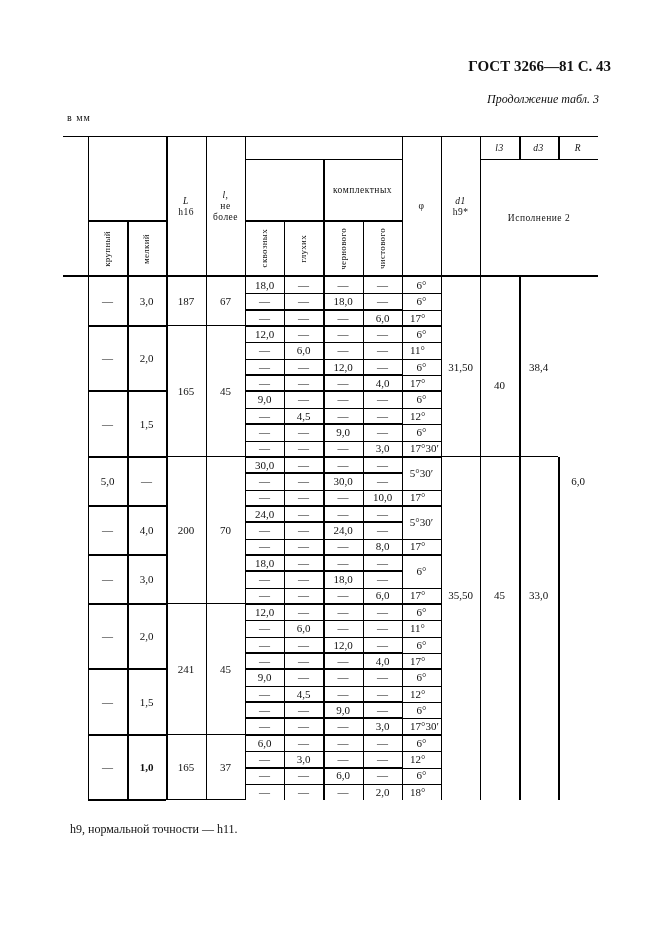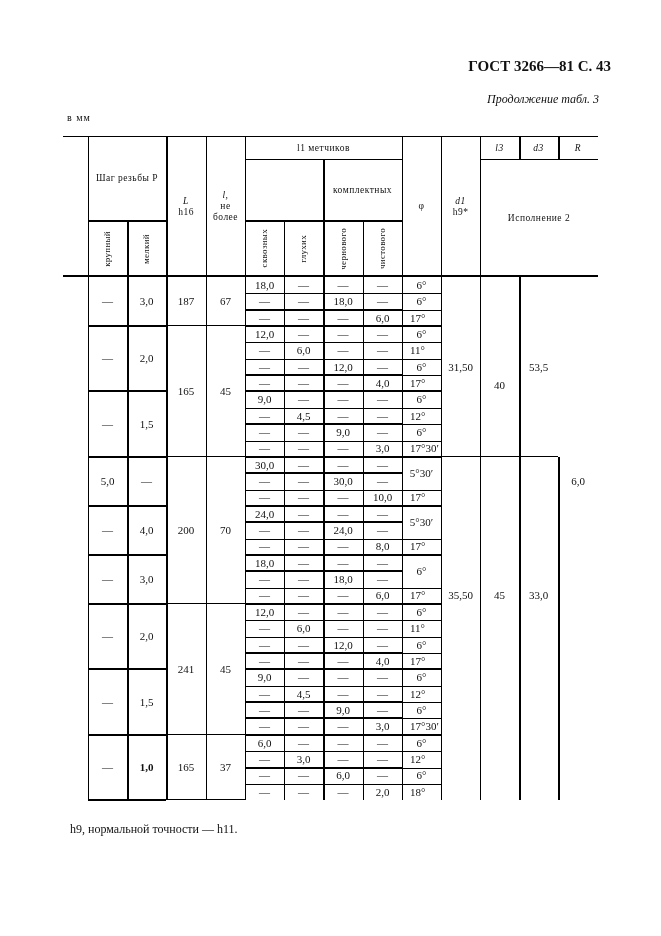--- a/index.html
+++ b/index.html
@@ -20,40 +20,34 @@
 </style>
 </head>
 <body>
 
 <div class="page-header">ГОСТ 3266—81 С. 43</div>
 <div class="continuation">Продолжение табл. 3</div>
 <div class="units">в мм</div>
 
 <div id="table">
 
-  <div class="cell hdr" style="left:88px;top:137px;width:78px;height:83px;">
-    <span>Шаг резьбы P</span>
-  </div>
   <div class="cell" style="left:88px;top:221px;width:39px;height:55px;">
     <span class="vert">крупный</span>
   </div>
   <div class="cell" style="left:127px;top:221px;width:39px;height:55px;">
     <span class="vert">мелкий</span>
   </div>
   <div class="cell hdr" style="left:166px;top:137px;width:40px;height:139px;flex-direction:column;">
     <span class="it">L</span>
     <span>h16</span>
   </div>
   <div class="cell hdr" style="left:206px;top:137px;width:39px;height:139px;flex-direction:column;">
     <span class="it">l,</span>
     <span>не</span>
     <span>более</span>
-  </div>
-  <div class="cell hdr" style="left:245px;top:137px;width:157px;height:22px;">
-    <span>l1 метчиков</span>
   </div>
   <div class="cell hdr" style="left:323px;top:160px;width:79px;height:60px;">
     <span>комплектных</span>
   </div>
   <div class="cell" style="left:245px;top:221px;width:39px;height:55px;">
     <span class="vert">сквозных</span>
   </div>
   <div class="cell" style="left:284px;top:221px;width:39px;height:55px;">
     <span class="vert">глухих</span>
   </div>
@@ -264,21 +258,21 @@
       <div class="cell" style="left: 166px; top: 326.05px; width: 40px; height: 130.8px;">165</div>
       <div class="cell" style="left: 206px; top: 326.05px; width: 39px; height: 130.8px;">45</div>
       <div class="cell" style="left: 166px; top: 456.85px; width: 40px; height: 147.15px;">200</div>
       <div class="cell" style="left: 206px; top: 456.85px; width: 39px; height: 147.15px;">70</div>
       <div class="cell" style="left: 166px; top: 604px; width: 40px; height: 130.8px;">241</div>
       <div class="cell" style="left: 206px; top: 604px; width: 39px; height: 130.8px;">45</div>
       <div class="cell" style="left: 166px; top: 734.8px; width: 40px; height: 65.4px;">165</div>
       <div class="cell" style="left: 206px; top: 734.8px; width: 39px; height: 65.4px;">37</div>
       <div class="cell" style="left: 441px; top: 277px; width: 39px; height: 179.85px;">31,50</div>
       <div class="cell" style="left: 480px; top: 277px; width: 39px; height: 216px; border-radius: 19px;">40</div>
-      <div class="cell" style="left: 519px; top: 277px; width: 39px; height: 179.85px;">53,5</div>
+      <div class="cell" style="left: 519px; top: 277px; width: 39px; height: 179.85px;">38,4</div>
       <div class="cell" style="left: 441px; top: 587.65px; width: 39px; height: 16.35px;">35,50</div>
       <div class="cell" style="left: 480px; top: 587.65px; width: 39px; height: 16.35px;">45</div>
       <div class="cell" style="left: 519px; top: 587.65px; width: 39px; height: 16.35px;">33,0</div>
       <div class="cell" style="left: 558px; top: 456.85px; width: 40px; height: 49.05px;">6,0</div>
     </div>
   <div id="lines">
       <div class="ln" style="left: 88px; top: 325px; width: 78px; height: 2px;"></div>
       <div class="ln" style="left: 88px; top: 390px; width: 78px; height: 2px;"></div>
       <div class="ln" style="left: 88px; top: 456px; width: 78px; height: 2px;"></div>
       <div class="ln" style="left: 88px; top: 505px; width: 78px; height: 2px;"></div>

